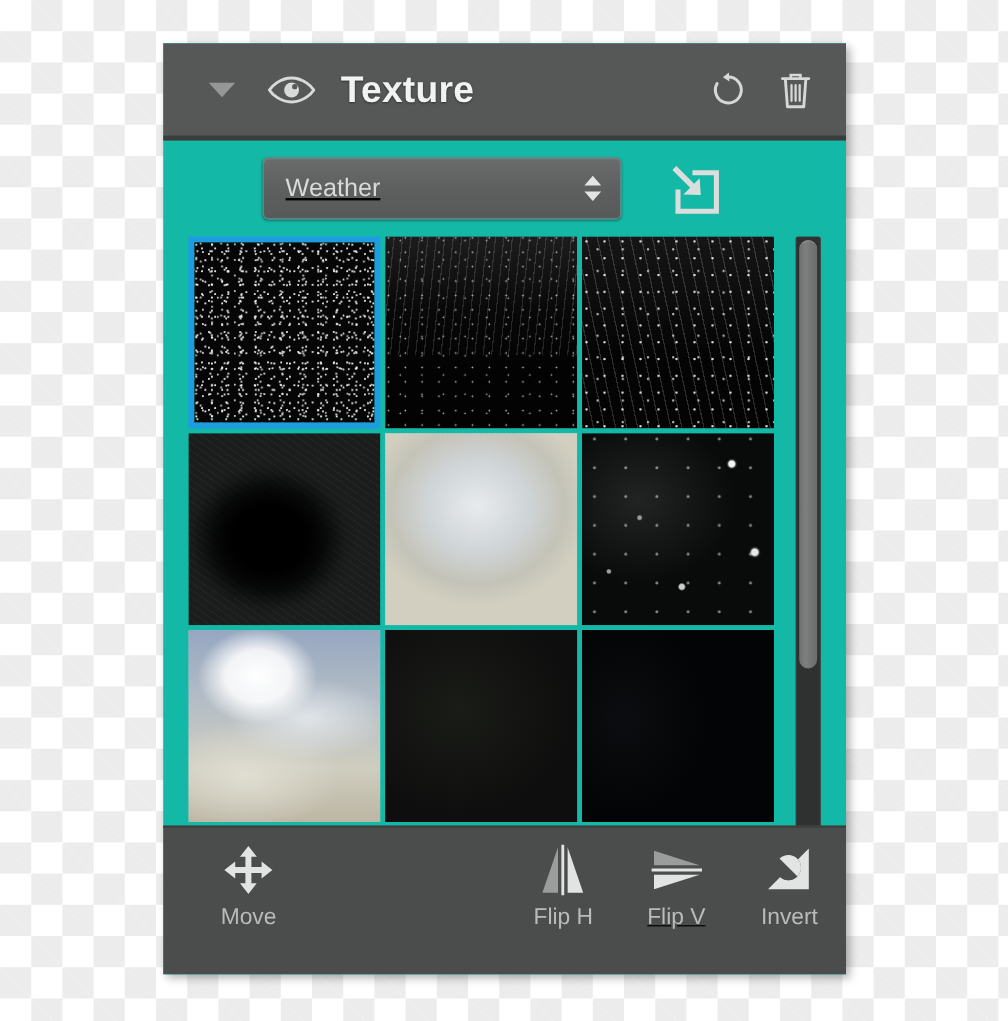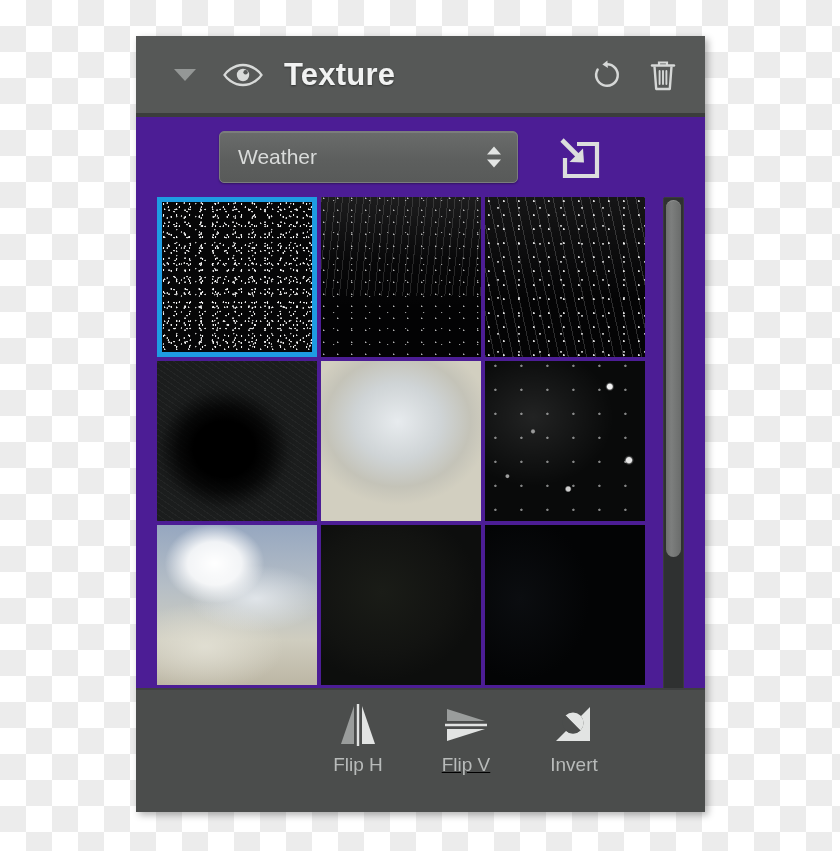--- a/index.html
+++ b/index.html
@@ -19,21 +19,21 @@
     background-size: 52px 52px;
     background-position: 0 0, 26px 26px;
   }
 
   #panel {
     position: absolute;
     left: 136px;
     top: 36px;
     width: 569px;
     height: 776px;
-    background: #4c1d95;
+    background: #14b8a6;
     box-shadow: 3px 3px 7px rgba(0,0,0,0.30);
     overflow: hidden;
   }
 
   
   .header {
     position: relative;
     height: 77px;
     background: #565857;
     border-bottom: 4px solid #3b3d3c;
@@ -91,20 +91,21 @@
   .combo {
     position: relative;
     width: 297px;
     height: 50px;
     border-radius: 5px;
     background: linear-gradient(to bottom, #6a6c6b 0%, #5d5f5e 55%, #585a59 100%);
     border: 1px solid #7b7d7c;
     box-shadow: inset 0 1px 0 rgba(255,255,255,0.12), 0 1px 2px rgba(0,0,0,0.35);
     display: flex;
     align-items: center;
+    text-decoration: underline;
   }
   .combo-label {
     margin-left: 18px;
     color: #d9dbda;
     font-size: 21px;
   }
   .stepper {
     position: absolute;
     right: 16px;
     top: 50%;
@@ -406,20 +407,28 @@
       </div>
     </div>
 
     <div class="scrollbar">
       <div class="scroll-thumb" style="height: 72.5%;"></div>
     </div>
   </div>
 
   <div class="toolbar">
 
+    <div class="tool tool-move">
+      <div class="tool-ico">
+        <svg width="44" height="44" viewBox="0 0 44 44">
+          <path d="M22 2 L29 11 H24.5 V19.5 H33 V15 L42 22 L33 29 V24.5 H24.5 V33 H29 L22 42 L15 33 H19.5 V24.5 H11 V29 L2 22 L11 15 V19.5 H19.5 V11 H15 Z" fill="#e2e4e3"></path>
+        </svg>
+      </div>
+      <div class="tool-label">Move</div>
+    </div>
 
     <div class="tool tool-fliph">
       <div class="tool-ico">
         <svg width="46" height="44" viewBox="0 0 46 44">
           <path d="M19 3 L19 41 L6 41 Z" fill="#9a9d9c"></path>
           <path d="M27 3 L27 41 L40 41 Z" fill="#e2e4e3"></path>
           <path d="M23 1 L23 43" stroke="#e2e4e3" stroke-width="2.4"></path>
         </svg>
       </div>
       <div class="tool-label">Flip H</div>

